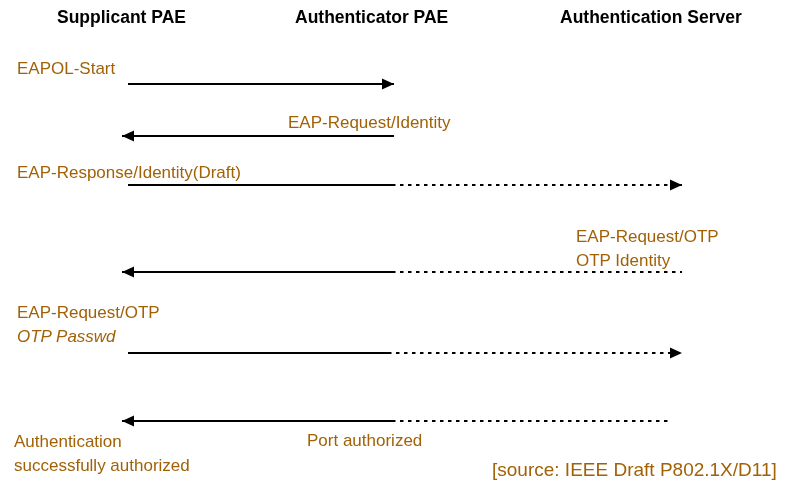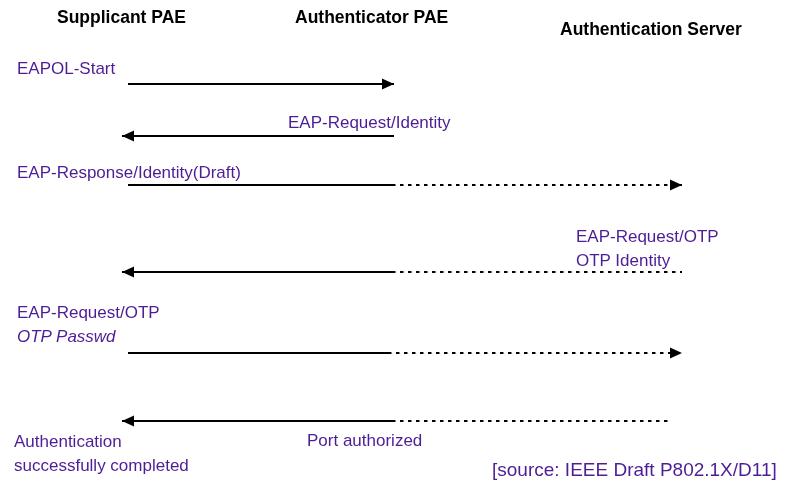--- a/index.html
+++ b/index.html
@@ -24,21 +24,21 @@
     font-size: 17.5px;
     line-height: 20px;
     white-space: nowrap;
     color: #000;
   }
   .lbl {
     position: absolute;
     font-size: 17px;
     line-height: 21px;
     white-space: nowrap;
-    color: #4c1d95;
+    color: #a16207;
   }
   .lbl.small {
     font-size: 19px;
     line-height: 17px;
   }
   .arrows {
     position: absolute;
     left: 0;
     top: 0;
     width: 792px;
@@ -46,38 +46,38 @@
     pointer-events: none;
   }
 </style>
 </head>
 <body>
 
 <div id="canvas">
 
   <div class="hdr" style="left:57px; top:7px;">Supplicant PAE</div>
   <div class="hdr" style="left:295px; top:7px;">Authenticator PAE</div>
-  <div class="hdr" style="left:560px; top:7px;margin-top:12px;">Authentication Server</div>
+  <div class="hdr" style="left:560px; top:7px;">Authentication Server</div>
 
   <div class="lbl" style="left:17px; top:58px;">EAPOL-Start</div>
 
   <div class="lbl" style="left:288px; top:112px;">EAP-Request/Identity</div>
 
   <div class="lbl" style="left:17px; top:162px;">EAP-Response/Identity(Draft)</div>
 
   <div class="lbl" style="left:576px; top:226px;">EAP-Request/OTP</div>
   <div class="lbl" style="left:576px; top:250px;">OTP Identity</div>
 
   <div class="lbl" style="left:17px; top:302px;">EAP-Request/OTP</div>
   <div class="lbl" style="left:17px; top:326px;font-style:italic;">OTP Passwd</div>
 
 
   <div class="lbl" style="left:307px; top:430px;">Port authorized</div>
   <div class="lbl" style="left:14px; top:431px;">Authentication</div>
-  <div class="lbl" style="left:14px; top:455px;">successfully completed</div>
+  <div class="lbl" style="left:14px; top:455px;">successfully authorized</div>
 
   <div class="lbl small" style="left:492px; top:461px;">[source: IEEE Draft P802.1X/D11]</div>
 
   <svg class="arrows" id="arrow-layer" viewBox="0 0 792 488" xmlns="http://www.w3.org/2000/svg">
       <g>
         <line x1="128" y1="84" x2="394" y2="84" stroke="#000000" stroke-width="2.2"></line>
         <polygon points="394,84 382,78.5 382,89.5" fill="#000000"></polygon>
       </g>
       <g>
         <line x1="122" y1="136" x2="394" y2="136" stroke="#000000" stroke-width="2.2"></line>

